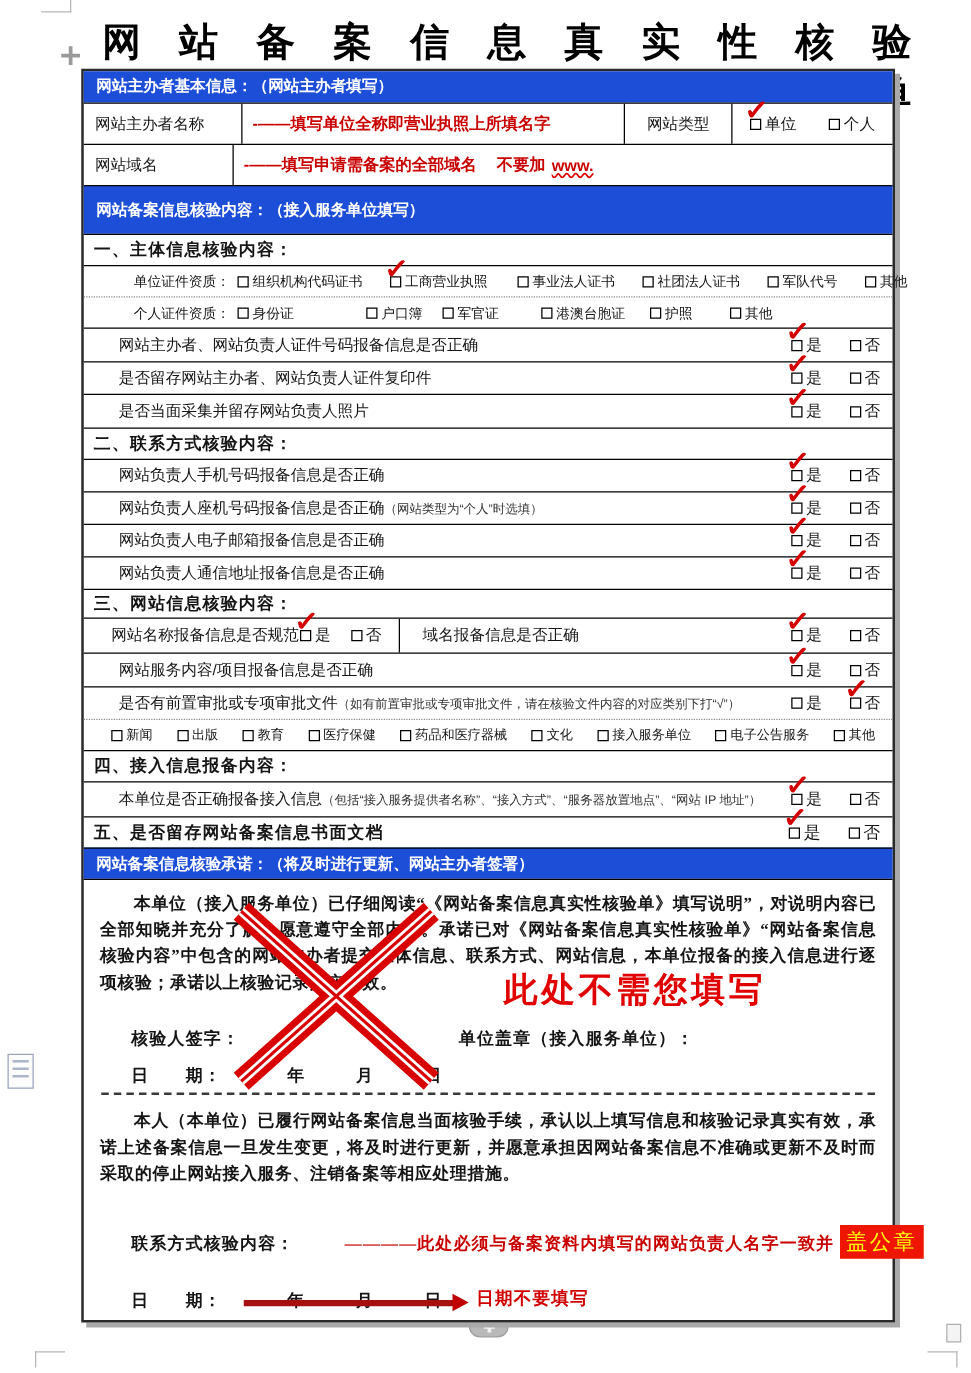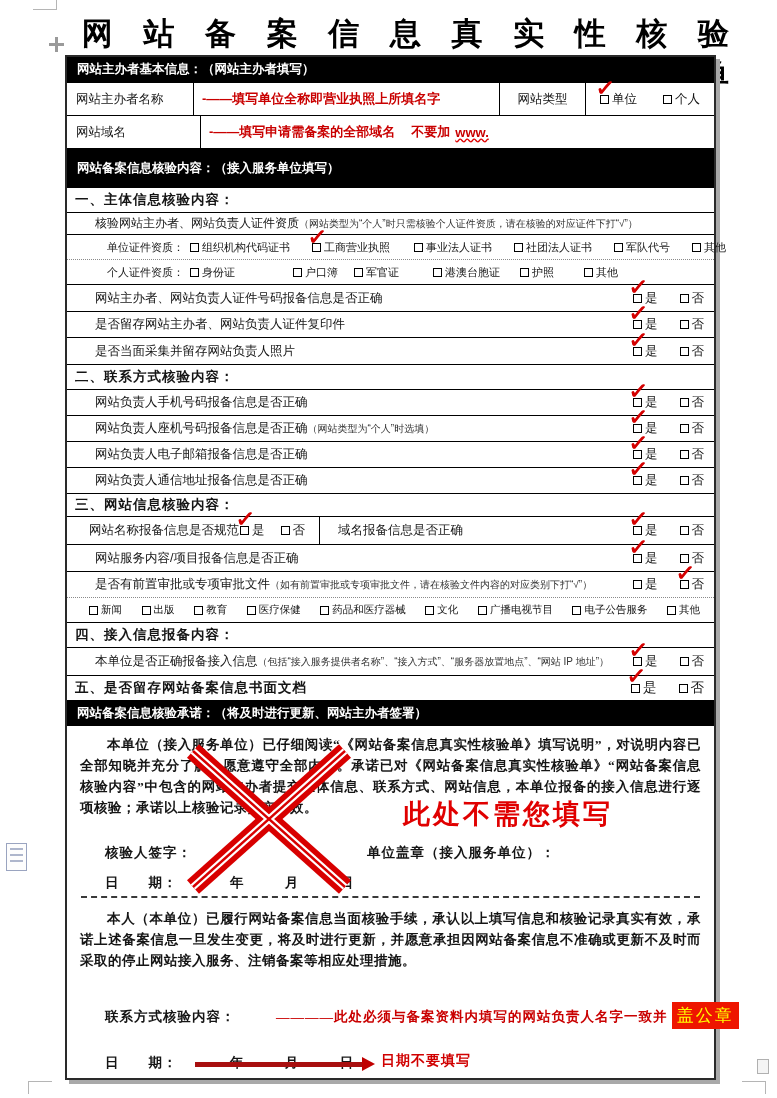--- a/index.html
+++ b/index.html
@@ -36,21 +36,21 @@
   
   .page-title { position:absolute; left:40px; top:13px; width:700px; text-align:right;
      font-size:31px; font-weight:bold; letter-spacing:11px; color:#000; }
 
   
   .tbl { position:absolute; left:65px; top:55px; width:651px; background:#fff;
      border:2px solid #2a2a2a; box-shadow:4px 4px 0 #a9a9a9; font-size:12.5px; }
   .row { position:relative; display:flex; align-items:center; border-top:1px solid #000; }
   .row:first-child { border-top:none; }
   .row.dotted { border-top:1px dotted #8a8a8a; }
-  .band { background:#000000; color:#fff; font-weight:bold; padding-left:10px; font-size:12.5px; }
+  .band { background:#1d4ed8; color:#fff; font-weight:bold; padding-left:10px; font-size:12.5px; }
   .cell { display:flex; align-items:center; height:100%; }
   .bR { border-right:1px solid #000; }
   .lbl { white-space:nowrap; }
   .part-title { font-size:13.5px; font-weight:bold; padding-left:8px; letter-spacing:1px; }
   .q { padding-left:28px; }
   .q2 { padding-left:40px; }
   .sm { font-size:10px; color:#333; }
   .note-red { color:#c90000; font-weight:bold; font-size:13px; white-space:nowrap; }
 
   
@@ -145,40 +145,36 @@
         </span>
         <span style="width:26px"></span>
         <span class="item">
           <span class="cb"></span>
           <span>个人</span>
         </span>
       </div>
     </div>
 
     <div class="row" style="height:33px">
-      <div class="cell bR lbl" style="width:134px; padding-left:9px">网站域名</div>
+      <div class="cell bR lbl" style="width:120px; padding-left:9px">网站域名</div>
       <div class="cell" style="flex:1; padding-left:8px">
         <span class="note-red">-——填写申请需备案的全部域名</span>
         <span class="note-red" style="margin-left:16px">不要加</span>
         <span class="note-red wavy" style="margin-left:5px">www.</span>
       </div>
     </div>
 
     <div class="row band" style="height:39px">
       <span>网站备案信息核验内容：（接入服务单位填写）</span>
     </div>
 
     <div class="row part-title" style="height:25px">
       <span>一、主体信息核验内容：</span>
     </div>
 
-    <div class="row q" style="height:22px">
-      <span class="lbl" style="font-size:12px">核验网站主办者、网站负责人证件资质</span>
-      <span class="sm">（网站类型为“个人”时只需核验个人证件资质，请在核验的对应证件下打“√”）</span>
-    </div>
 
     <div class="row q2" style="height:25px; font-size:11px">
       <span class="lbl">单位证件资质：</span>
       <span class="item" style="margin-left:6px">
           <span class="cb"></span>
           <span>组织机构代码证书</span>
         </span>
       <span class="cwrap item" style="margin-left:22px">
           <span class="cb"></span>
           <span class="chk">✓</span>
@@ -432,21 +428,21 @@
       <span class="item">
           <span class="cb"></span>
           <span>药品和医疗器械</span>
         </span>
       <span class="item">
           <span class="cb"></span>
           <span>文化</span>
         </span>
       <span class="item">
           <span class="cb"></span>
-          <span>广播电视节目</span>
+          <span>接入服务单位</span>
         </span>
       <span class="item">
           <span class="cb"></span>
           <span>电子公告服务</span>
         </span>
       <span class="item">
           <span class="cb"></span>
           <span>其他</span>
         </span>
     </div>

